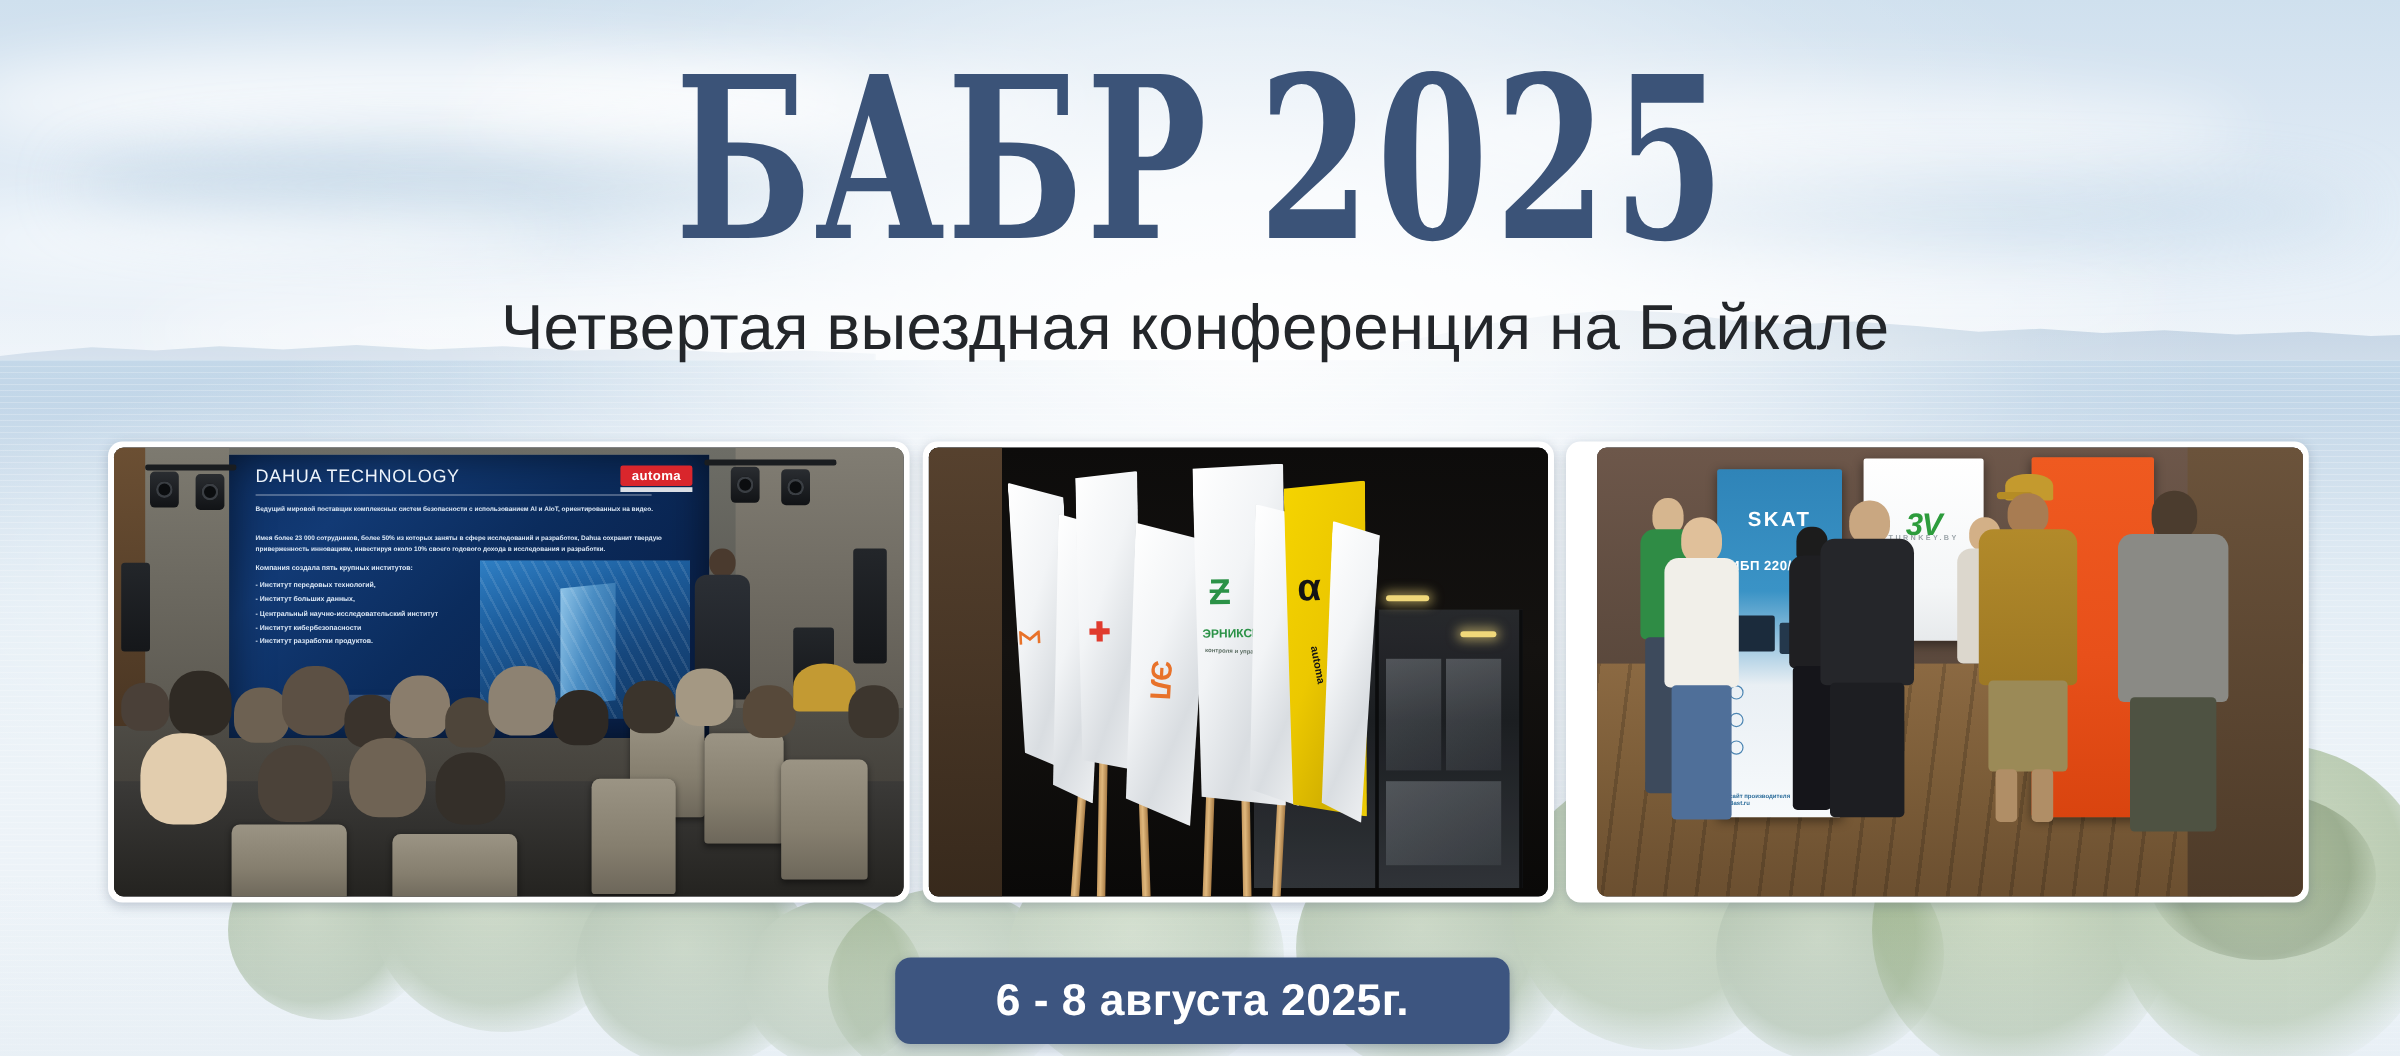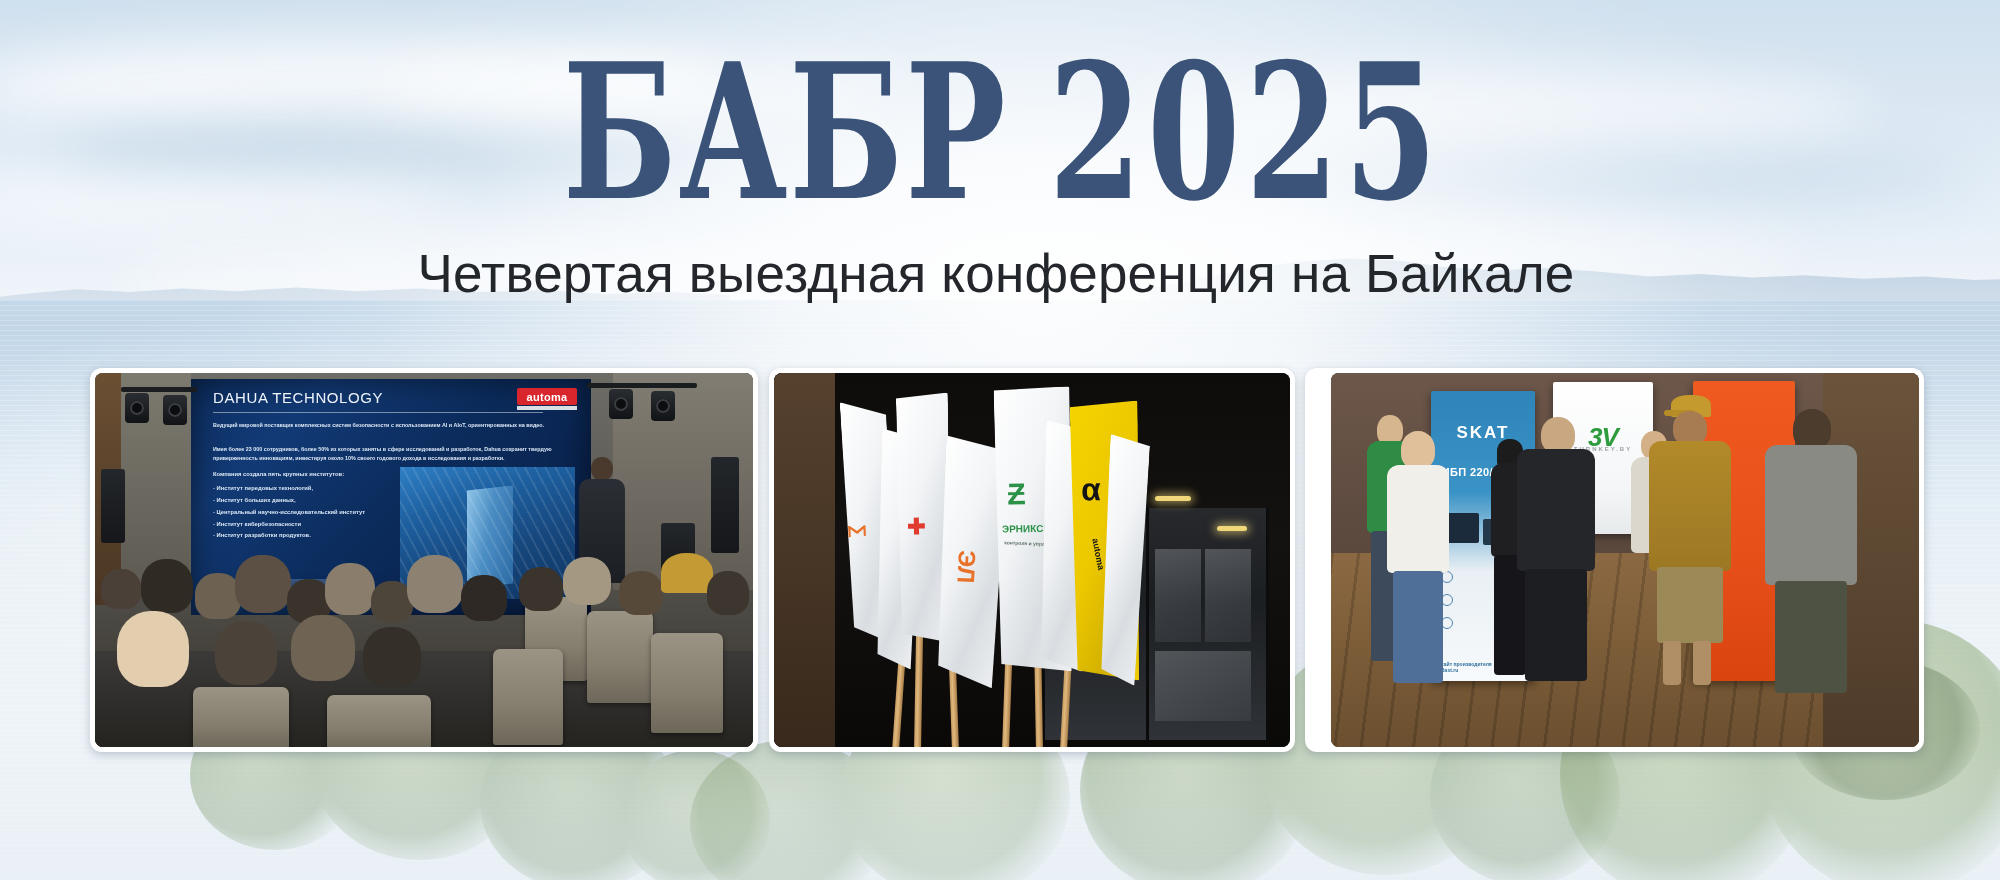--- a/index.html
+++ b/index.html
@@ -536,14 +536,17 @@
         </div>
         <div class="person" style="left:434px;top:36px;width:92px;height:280px;">
           <div class="ph" style="left:28px;top:0;width:38px;height:40px;background:#4b3c2e;"></div>
           <div class="pb" style="left:0;top:36px;width:92px;height:140px;background:#8a8a85;"></div>
           <div class="pl" style="left:10px;top:172px;width:72px;height:112px;background:#4e5242;"></div>
         </div>
       </div>
     </div>
   </div>
 
+  <div class="date-badge">
+    <span>6 - 8 августа 2025г.</span>
+  </div>
 
 </div>
 
 </body></html>

